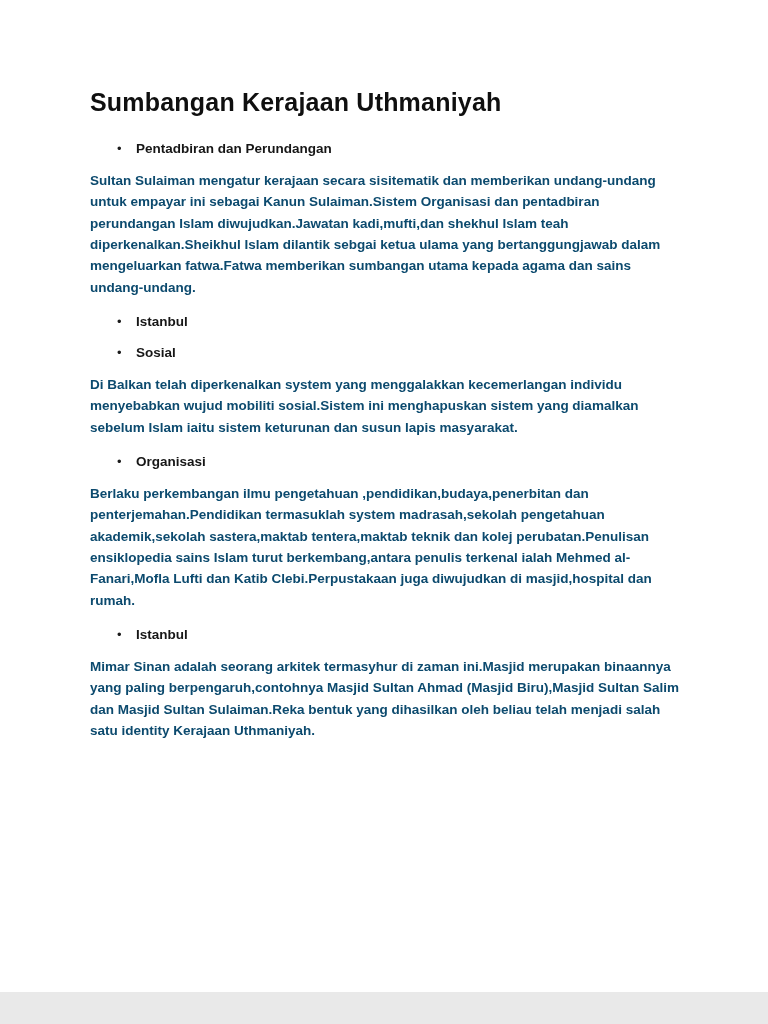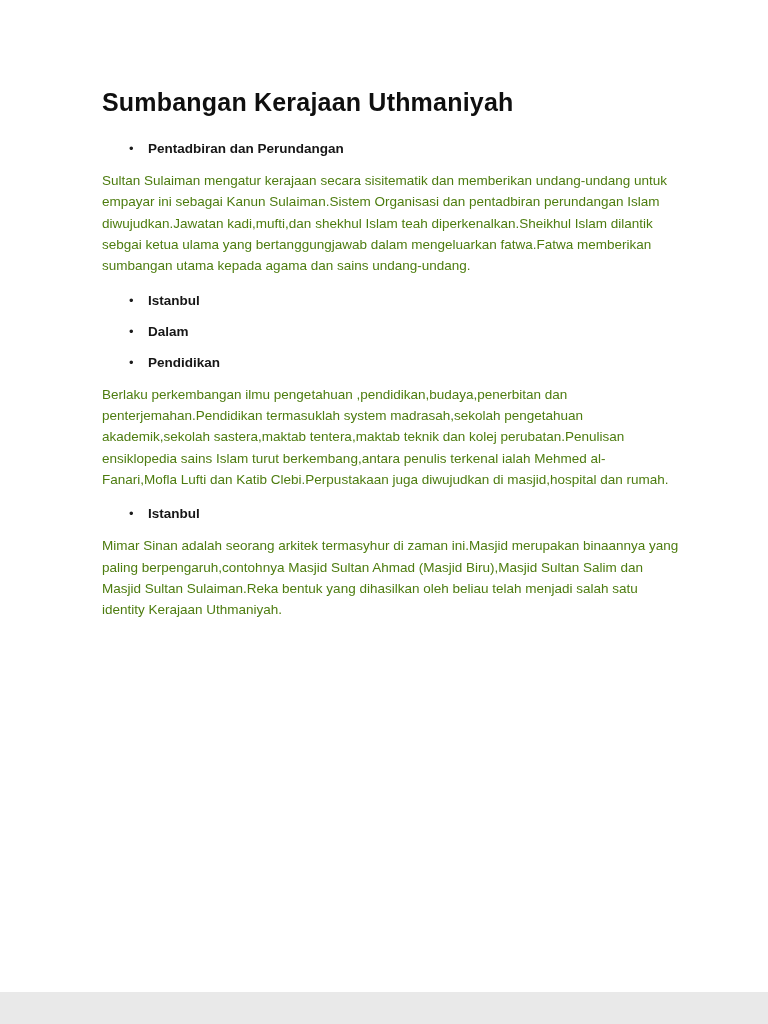--- a/index.html
+++ b/index.html
@@ -12,21 +12,20 @@
       background: #ffffff;
       font-family: "Liberation Sans", sans-serif;
       color: #1c1c1c;
       overflow: hidden;
       position: relative;
     }
     .page {
       position: absolute;
       inset: 0;
       background: #ffffff;
-      padding-left: 12px;
     }
     .content {
       padding: 88px 88px 0 90px;
     }
     .doc-title {
       font-size: 25px;
       font-weight: bold;
       color: #0f0f0f;
       margin: 0 0 24px 0;
       letter-spacing: 0.2px;
@@ -47,21 +46,22 @@
     }
     .bullet-heading {
       font-weight: bold;
       font-size: 13.5px;
       color: #161616;
     }
     .para {
       font-size: 13.5px;
       line-height: 1.58;
       margin: 0 0 16px 0;
-      color: #4d7c0f;
+      color: #0c4a6e;
+      font-weight: bold;
     }
     .footer-strip {
       position: absolute;
       left: 0;
       right: 0;
       bottom: 0;
       height: 32px;
       background: #e9e9e9;
     }
   </style>
@@ -84,28 +84,29 @@
     <div class="section">
       <div class="bullet-row">
         <span class="bullet">•</span>
         <span class="bullet-heading">Istanbul</span>
       </div>
     </div>
 
     <div class="section">
       <div class="bullet-row">
         <span class="bullet">•</span>
-        <span class="bullet-heading">Dalam</span>
+        <span class="bullet-heading">Sosial</span>
       </div>
+      <p class="para">Di Balkan telah diperkenalkan system yang menggalakkan kecemerlangan individu menyebabkan wujud mobiliti sosial.Sistem ini menghapuskan sistem yang diamalkan sebelum Islam iaitu sistem keturunan dan susun lapis masyarakat.</p>
     </div>
 
     <div class="section">
       <div class="bullet-row">
         <span class="bullet">•</span>
-        <span class="bullet-heading">Pendidikan</span>
+        <span class="bullet-heading">Organisasi</span>
       </div>
       <p class="para">Berlaku perkembangan ilmu pengetahuan ,pendidikan,budaya,penerbitan dan penterjemahan.Pendidikan termasuklah system madrasah,sekolah pengetahuan akademik,sekolah sastera,maktab tentera,maktab teknik dan kolej perubatan.Penulisan ensiklopedia sains Islam turut berkembang,antara penulis terkenal ialah Mehmed al-Fanari,Mofla Lufti dan Katib Clebi.Perpustakaan juga diwujudkan di masjid,hospital dan rumah.</p>
     </div>
 
     <div class="section">
       <div class="bullet-row">
         <span class="bullet">•</span>
         <span class="bullet-heading">Istanbul</span>
       </div>
       <p class="para">Mimar Sinan adalah seorang arkitek termasyhur di zaman ini.Masjid merupakan binaannya yang paling berpengaruh,contohnya Masjid Sultan Ahmad (Masjid Biru),Masjid Sultan Salim dan Masjid Sultan Sulaiman.Reka bentuk yang dihasilkan oleh beliau telah menjadi salah satu identity Kerajaan Uthmaniyah.</p>

